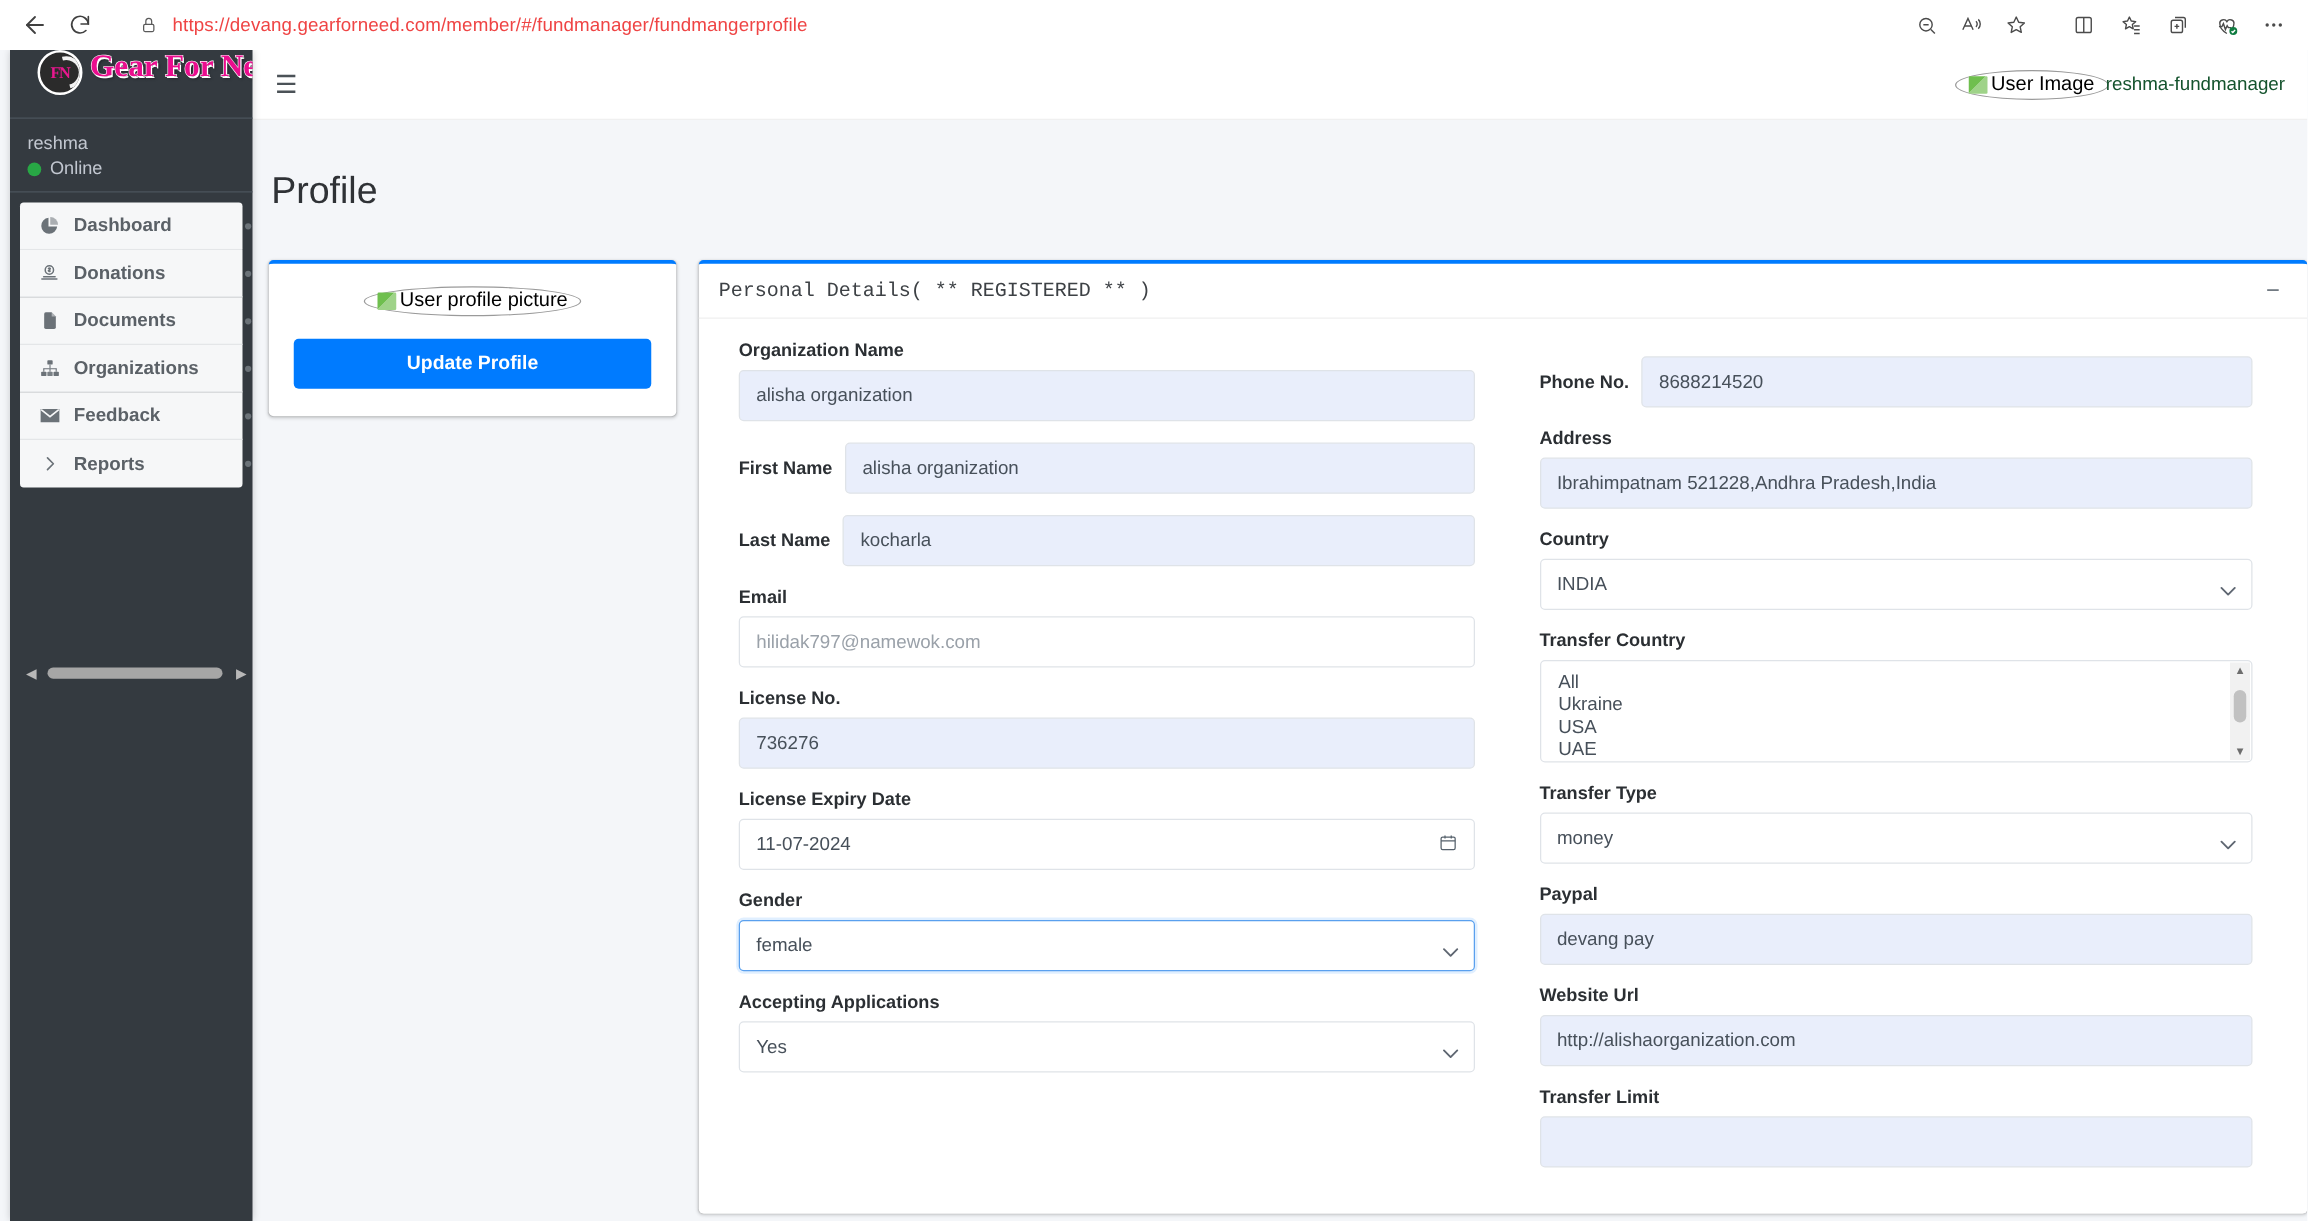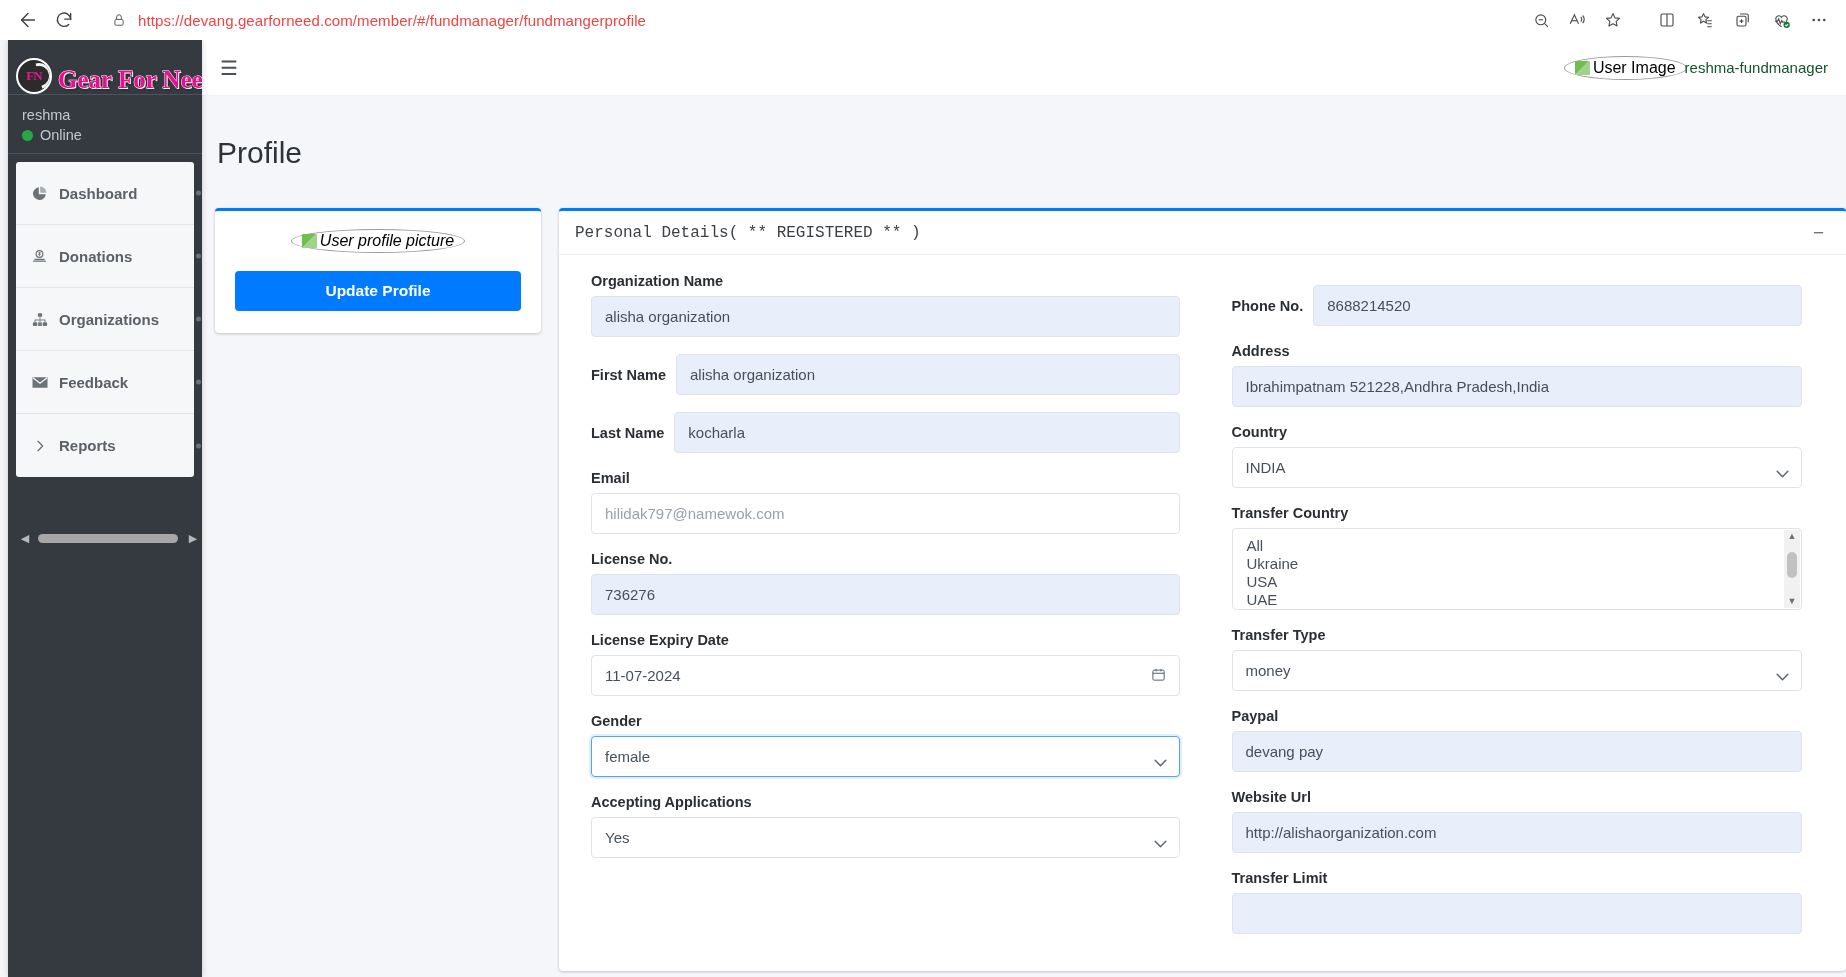--- a/index.html
+++ b/index.html
@@ -73,22 +73,22 @@
     left: 8px; top: 0;
     width: 194px;
     height: 937px;
     background: #343a40;
     z-index: 5;
     box-shadow: 0 0 6px rgba(0,0,0,.18);
   }
   .brand {
     height: 55px;
     display: flex;
-    align-items: flex-end;
-    padding-left: 8px;
+    align-items: flex-start;
+    padding-left: 22px;
     border-bottom: 1px solid #4b545c;
     overflow: hidden;
   }
   .brand-logo {
     width: 36px; height: 36px;
     border-radius: 50%;
     background: #2b2b2b;
     border: 2px solid #ffffff;
     position: relative;
     flex: 0 0 auto;
@@ -124,21 +124,21 @@
     padding: 12px 12px 10px 14px;
     border-bottom: 1px solid #4b545c;
   }
   .user-name { color: #c2c7d0; font-size: 14.5px; margin-bottom: 4px; }
   .user-status { color: #c2c7d0; font-size: 14.5px; display:flex; align-items:center; gap:7px; }
   .dot-online { width: 11px; height: 11px; border-radius: 50%; background: #28a745; display:inline-block; }
 
   .nav-wrap { padding: 8px 8px 0 8px; }
   .nav-item {
     background: #f6f7f8;
-    height: 63px;
+    height: 38px;
     display: flex;
     align-items: center;
     padding-left: 14px;
     color: #5b6167;
     font-size: 15px;
     font-weight: bold;
     border-bottom: 1px solid #e4e6e8;
     gap: 10px;
     position: relative;
   }
@@ -209,21 +209,21 @@
     align-items: flex-start;
   }
 
   .card {
     background: #ffffff;
     border-radius: 4px;
     border-top: 3px solid #007bff;
     box-shadow: 0 0 1px rgba(0,0,0,.125), 0 1px 3px rgba(0,0,0,.2);
   }
   .card-left { width: 326px; flex: 0 0 auto; padding: 18px 20px 22px 20px; }
-  .profile-pic-wrap { text-align:center; margin-bottom: 18px; font-style: italic; }
+  .profile-pic-wrap { text-align:center; margin-bottom: 18px; }
   .btn-update {
     display:block; width: 100%;
     background: #007bff;
     color: #ffffff;
     font-size: 15.5px;
     font-weight: bold;
     border: none;
     border-radius: 4px;
     padding: 11px 0;
     cursor: pointer;
@@ -435,20 +435,30 @@
               <circle cx="12" cy="8.5" r="4.7"></circle>
               <path d="M12 6.3v4.6M10.6 7.2c0-.7.6-1.1 1.4-1.1s1.4.4 1.4 1.1-2.8.7-2.8 1.8c0 .7.6 1.1 1.4 1.1s1.4-.4 1.4-1.1" stroke-width="1.2"></path>
               <path d="M3.5 18.5h17M5.5 16h13" stroke-linecap="round"></path>
             </svg>
         </span>
         <span>Donations</span>
         <span class="nav-marker"></span>
       </div>
       <div class="nav-item">
         <span class="nav-icon">
+          <svg width="16" height="17" viewBox="0 0 24 24" fill="currentColor">
+              <path d="M14 2H7a2 2 0 0 0-2 2v16a2 2 0 0 0 2 2h10a2 2 0 0 0 2-2V7z"></path>
+              <path d="M14 2v5h5" fill="#fff" opacity=".45"></path>
+            </svg>
+        </span>
+        <span>Documents</span>
+        <span class="nav-marker"></span>
+      </div>
+      <div class="nav-item">
+        <span class="nav-icon">
           <svg width="18" height="17" viewBox="0 0 24 24" fill="currentColor">
               <rect x="9" y="3" width="6" height="5" rx="1"></rect>
               <rect x="2" y="16" width="6" height="5" rx="1"></rect>
               <rect x="9" y="16" width="6" height="5" rx="1" opacity=".9"></rect>
               <rect x="16" y="16" width="6" height="5" rx="1"></rect>
               <path d="M11.4 8h1.2v4h-1.2z"></path>
               <path d="M4.4 12h15.2v1.3H4.4z"></path>
               <path d="M4.4 12.6h1.2V16H4.4zM11.4 12.6h1.2V16h-1.2zM18.4 12.6h1.2V16h-1.2z"></path>
             </svg>
         </span>

